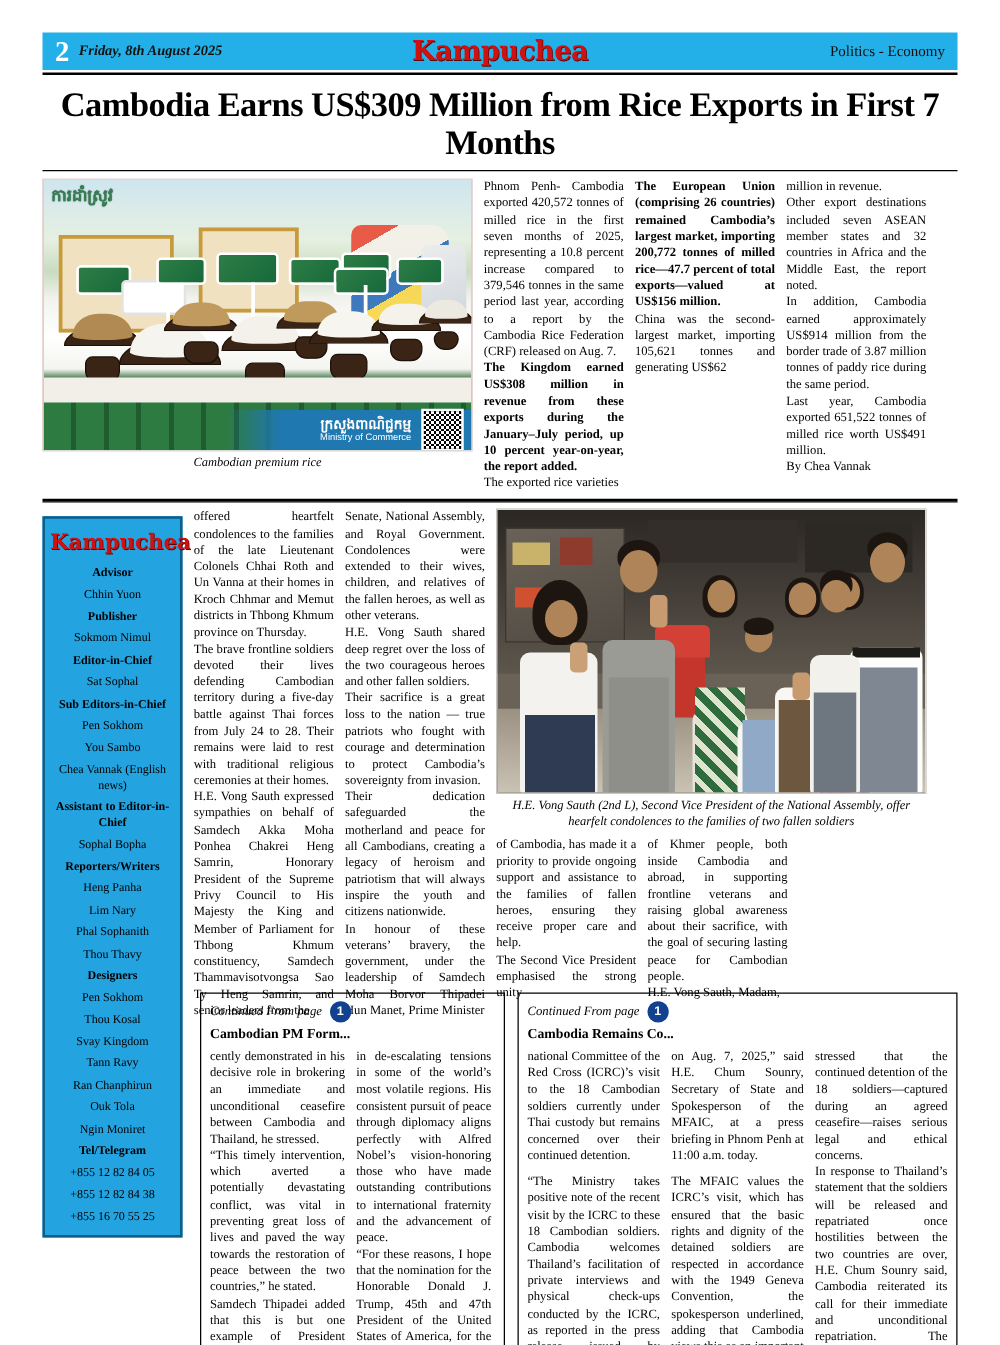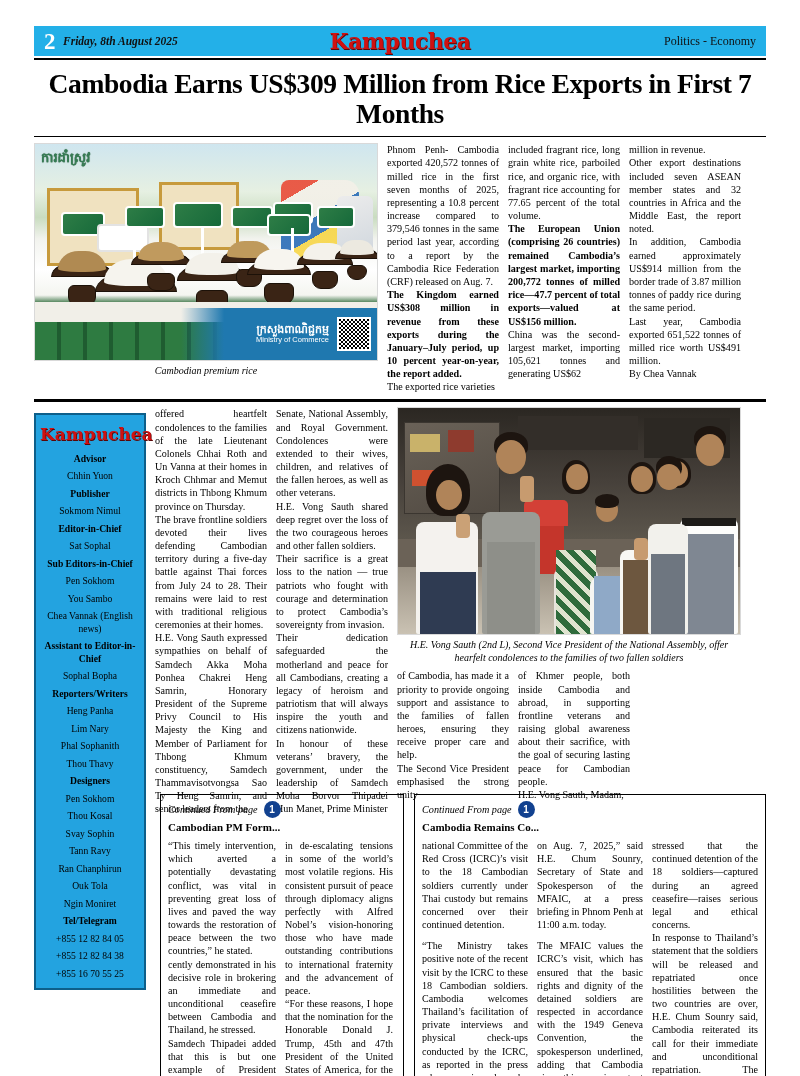--- a/index.html
+++ b/index.html
@@ -92,21 +92,21 @@
       border-radius:50%/100% 100% 0 0; background:#3a2415; border:1px solid #1c1108; }
   .bowl .grain { position:absolute; left:11%; right:11%; top:-22%; height:52%;
       border-radius:50%/ 100% 100% 18% 18%; }
   .bowl .foot { position:absolute; left:27%; right:27%; top:62%; height:52%;
       background:#3a2415; border-radius:6px 6px 9px 9px; border:1px solid #1c1108; }
   .tag { position:absolute; background:linear-gradient(135deg,#2e7d46,#16693a);
       border:2px solid #fff; border-radius:4px; }
   .tag.white { background:#fff; border:2px solid #e3e3e3; }
   .stick { position:absolute; width:3px; background:#fff; }
   .moc-badge {
-    position:absolute; right:0; bottom:0; height:52px; width:196px;
+    position:absolute; right:0; bottom:0; height:32px; width:196px;
     background: linear-gradient(to right, rgba(31,120,175,0), #1f78af 22%, #1f78af 100%);
     display:flex; align-items:center; justify-content:flex-end; gap:8px; padding-right:6px;
   }
   .moc-text { color:#fff; text-align:right; line-height:1.15; }
   .moc-text .kh { font-family:"DejaVu Sans", sans-serif; font-size:11px; font-weight:bold; }
   .moc-text .en { font-family:"Liberation Sans", sans-serif; font-size:7.5px; font-weight:normal; }
   .qr { width:34px; height:34px; background:#fff; padding:2px; }
   .qr-inner { width:100%; height:100%;
     background-image:
       repeating-linear-gradient(90deg,#000 0 2px,#fff 2px 4px),
@@ -249,21 +249,20 @@
       </div>
       <div class="caption">Cambodian premium rice</div>
     </div>
 
     <div class="col" style="width:112px;">
       <p>Phnom Penh- Cambodia exported 420,572 tonnes of milled rice in the first seven months of 2025, representing a 10.8 percent increase compared to 379,546 tonnes in the same period last year, according to a report by the Cambodia Rice Federation (CRF) released on Aug. 7.</p>
       <p class="lead-bold">The Kingdom earned US$308 million in revenue from these exports during the January–July period, up 10 percent year-on-year, the report added.</p>
       <p>The exported rice varieties</p>
     </div>
     <div class="col" style="width:112px;">
-      <p>included fragrant rice, long grain white rice, parboiled rice, and organic rice, with fragrant rice accounting for 77.65 percent of the total volume.</p>
       <p class="lead-bold">The European Union (comprising 26 countries) remained Cambodia’s largest market, importing 200,772 tonnes of milled rice—47.7 percent of total exports—valued at US$156 million.</p>
       <p>China was the second-largest market, importing 105,621 tonnes and generating US$62</p>
     </div>
     <div class="col" style="width:112px;">
       <p>million in revenue.</p>
       <p>Other export destinations included seven ASEAN member states and 32 countries in Africa and the Middle East, the report noted.</p>
       <p>In addition, Cambodia earned approximately US$914 million from the border trade of 3.87 million tonnes of paddy rice during the same period.</p>
       <p>Last year, Cambodia exported 651,522 tonnes of milled rice worth US$491 million.</p>
       <p class="byline">By Chea Vannak</p>
     </div>
@@ -299,21 +298,21 @@
 
           <div class="role">Reporters/Writers</div>
           <div class="nm">Heng Panha</div>
           <div class="nm">Lim Nary</div>
           <div class="nm">Phal Sophanith</div>
           <div class="nm">Thou Thavy</div>
 
           <div class="role">Designers</div>
           <div class="nm">Pen Sokhom</div>
           <div class="nm">Thou Kosal</div>
-          <div class="nm">Svay Sophin</div>
+          <div class="nm">Svay Kingdom</div>
           <div class="nm">Tann Ravy</div>
           <div class="nm">Ran Chanphirun</div>
           <div class="nm">Ouk Tola</div>
           <div class="nm">Ngin Moniret</div>
 
           <div class="role">Tel/Telegram</div>
           <div class="nm">+855 12 82 84 05</div>
           <div class="nm">+855 12 82 84 38</div>
           <div class="nm">+855 16 70 55 25</div>
 
@@ -430,22 +429,22 @@
   <div class="cols" style="position:absolute; left:160px; right:34px; top:768px; gap:10px;">
 
     <div class="cont-box" style="width:244px;">
       <div class="cont-head">
         <span class="lbl">Continued From page</span>
         <span class="pagebubble">1</span>
       </div>
       <div class="cont-title">Cambodian PM Form...</div>
       <div class="cols" style="gap:9px;">
         <div class="col" style="width:108px;">
+          <p>cently demonstrated in his decisive role in brokering an immediate and unconditional ceasefire between Cambodia and Thailand, he stressed.</p>
           <p>“This timely intervention, which averted a potentially devastating conflict, was vital in preventing great loss of lives and paved the way towards the restoration of peace between the two countries,” he stated.</p>
-          <p>cently demonstrated in his decisive role in brokering an immediate and unconditional ceasefire between Cambodia and Thailand, he stressed.</p>
           <p>Samdech Thipadei added that this is but one example of President Trump’s exceptional achievements</p>
         </div>
         <div class="col" style="width:108px;">
           <p>in de-escalating tensions in some of the world’s most volatile regions. His consistent pursuit of peace through diplomacy aligns perfectly with Alfred Nobel’s vision-honoring those who have made outstanding contributions to international fraternity and the advancement of peace.</p>
           <p>“For these reasons, I hope that the nomination for the Honorable Donald J. Trump, 45th and 47th President of the United States of America, for the Nobel Peace Prize will be considered favorably,” he concluded.</p>
 
         </div>
       </div>
     </div>
 

